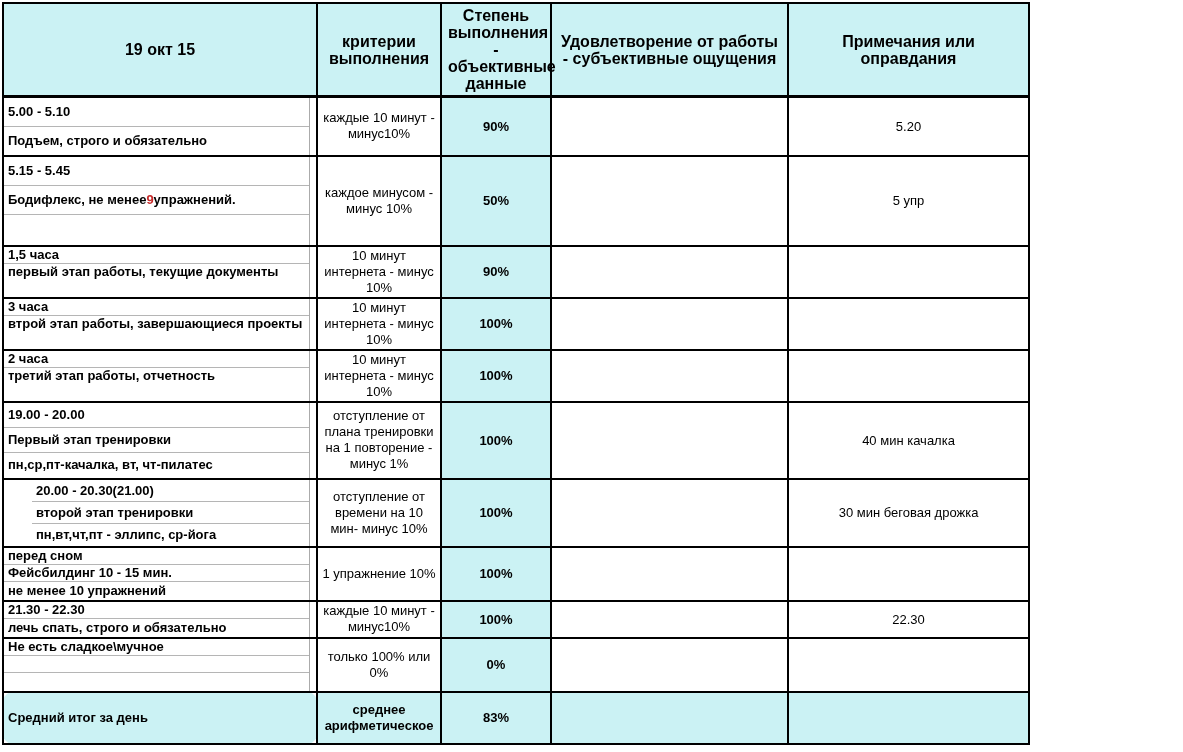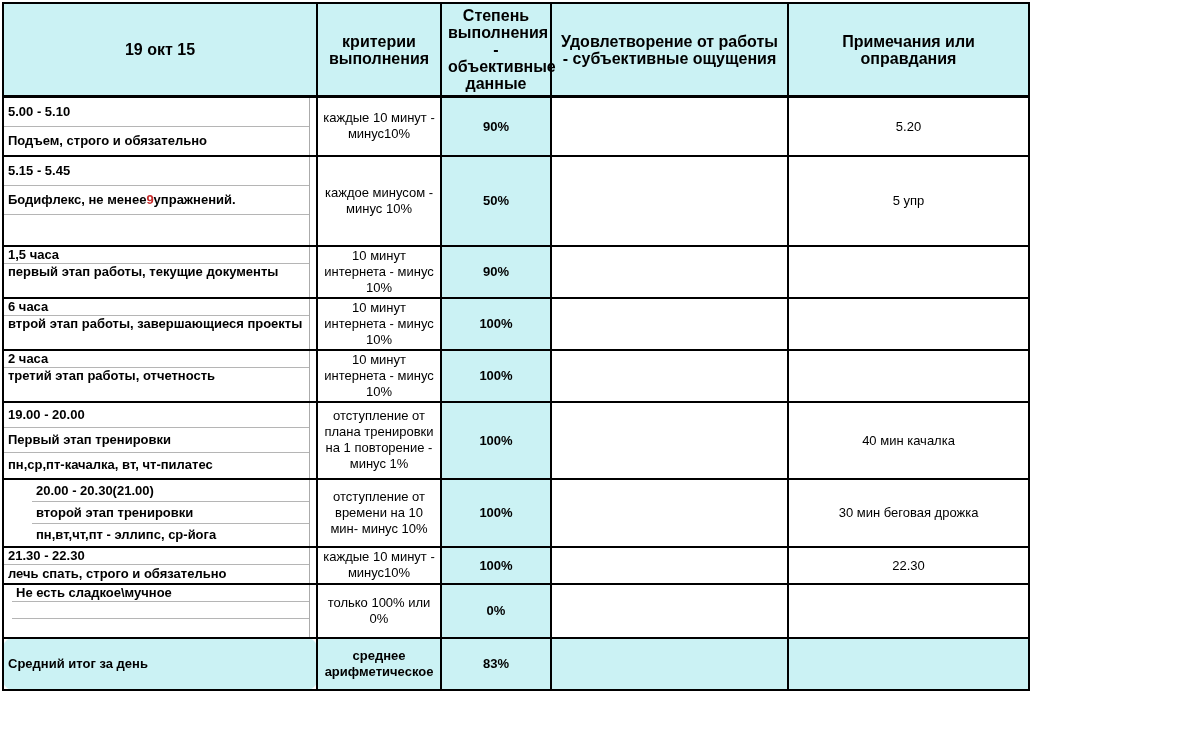--- a/index.html
+++ b/index.html
@@ -47,21 +47,21 @@
   .sub:last-child{border-bottom:none;text-align:center;}
   .red{color:#c62828;}
   
   tr.r1{height:59px;}  tr.r1 .subwrap{height:56px;}
   tr.r2{height:90px;}  tr.r2 .subwrap{height:87px;}
   tr.r3,tr.r4,tr.r5{height:36px;} tr.r3 .subwrap,tr.r4 .subwrap,tr.r5 .subwrap{height:33px;}
   tr.r6{height:77px;}  tr.r6 .subwrap{height:74px;}
   tr.r7{height:52px;}  tr.r7 .subwrap{height:66px;margin-left:28px;}
   tr.r8{height:54px;}  tr.r8 .subwrap{height:51px;}
   tr.r9{height:37px;}  tr.r9 .subwrap{height:34px;}
-  tr.r10{height:54px;} tr.r10 .subwrap{height:51px;margin-left:8px;}
+  tr.r10{height:54px;} tr.r10 .subwrap{height:51px;}
   
   tr.rsum{height:52px;}
   tr.rsum td{background:#cbf2f4;border:2px solid #000;}
   td.sum-label{font-weight:bold;padding-left:4px;text-align:left;border-radius:10px;}
   td.sum-crit{text-align:center;font-weight:bold;line-height:16px;}
   td.sum-pct{text-align:center;font-weight:bold;}
 </style>
 </head>
 <body>
 
@@ -128,21 +128,21 @@
       <td class="gut"></td>
       <td class="cb">10 минут интернета - минус 10%</td>
       <td class="cc">90%</td>
       <td class="cd"></td>
       <td class="ce"></td>
     </tr>
 
     <tr class="r4">
       <td class="ca">
             <div class="subwrap">
-        <div class="sub">6 часа</div>
+        <div class="sub">3 часа</div>
         <div class="sub">втрой этап работы, завершающиеся проекты</div>
       </div>
           </td>
       <td class="gut"></td>
       <td class="cb">10 минут интернета - минус 10%</td>
       <td class="cc">100%</td>
       <td class="cd"></td>
       <td class="ce"></td>
     </tr>
 
@@ -183,20 +183,34 @@
         <div class="sub">пн,вт,чт,пт - эллипс, ср-йога</div>
       </div>
           </td>
       <td class="gut"></td>
       <td class="cb">отступление от времени на 10 мин- минус 10%</td>
       <td class="cc">100%</td>
       <td class="cd"></td>
       <td class="ce">30 мин беговая дрожка</td>
     </tr>
 
+    <tr class="r8">
+      <td class="ca">
+            <div class="subwrap">
+        <div class="sub">перед сном</div>
+        <div class="sub">Фейсбилдинг 10 - 15 мин.</div>
+        <div class="sub">не менее 10 упражнений</div>
+      </div>
+          </td>
+      <td class="gut"></td>
+      <td class="cb">1 упражнение 10%</td>
+      <td class="cc">100%</td>
+      <td class="cd"></td>
+      <td class="ce"></td>
+    </tr>
 
     <tr class="r9">
       <td class="ca">
             <div class="subwrap">
         <div class="sub">21.30 - 22.30</div>
         <div class="sub">лечь спать, строго и обязательно</div>
       </div>
           </td>
       <td class="gut"></td>
       <td class="cb">каждые 10 минут - минус10%</td>

